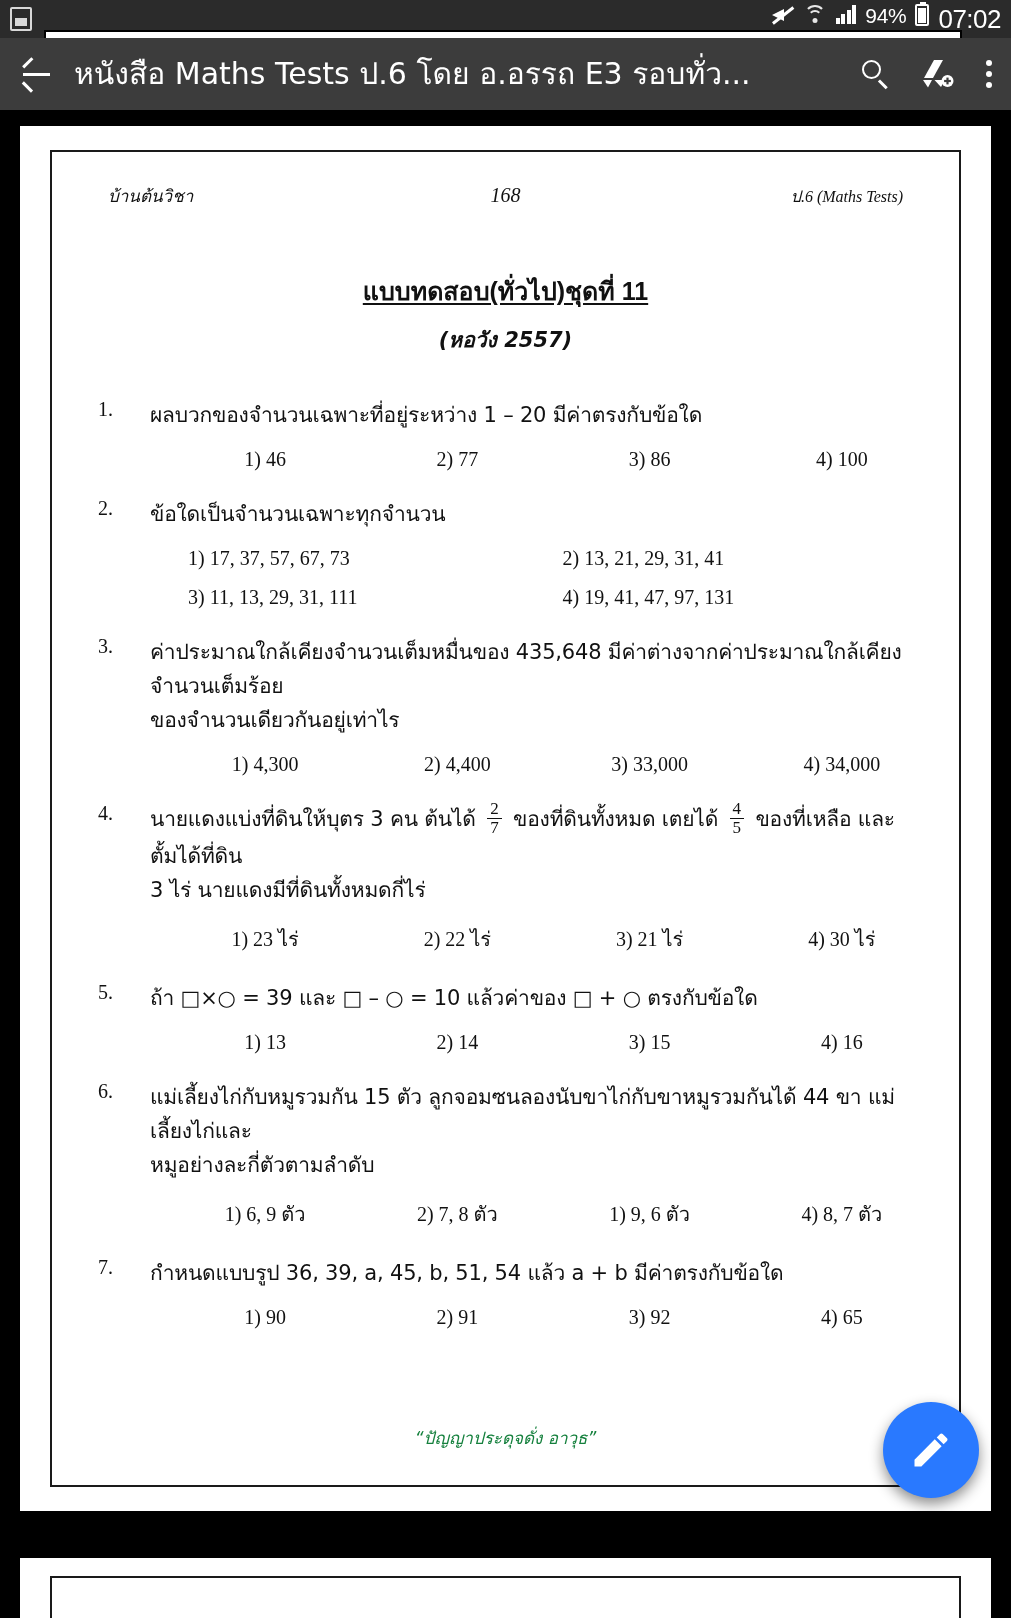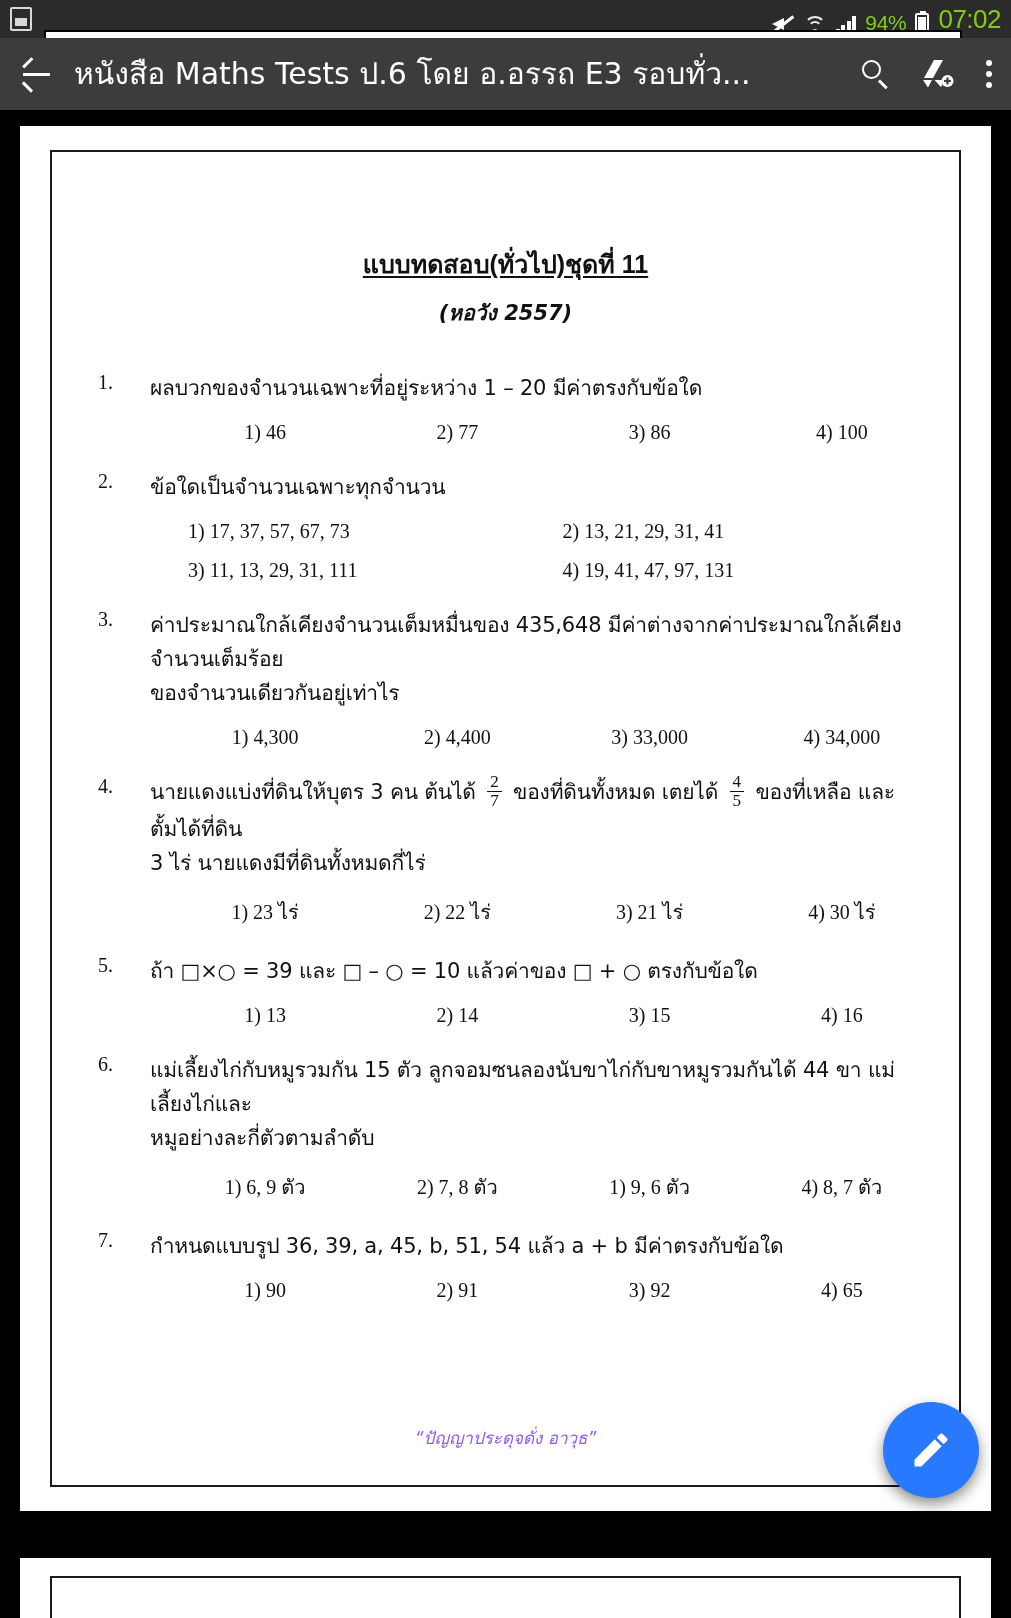--- a/index.html
+++ b/index.html
@@ -45,23 +45,23 @@
   .notif-icon::after {
     content: "";
     position: absolute;
     left: 3px; bottom: 3px;
     width: 12px; height: 8px;
     background: #d8d8d8;
   }
   .status-right {
     margin-left: auto;
     display: flex;
-    align-items: flex-end;
+    align-items: flex-start;
     gap: 9px;
-    color: #84cc16;
+    color: #ffffff;
   }
   .mute-icon {
     position: relative;
     width: 24px; height: 22px;
   }
   .mute-icon .spk {
     position: absolute;
     left: 1px; top: 5px;
     width: 0; height: 0;
     border-top: 6px solid transparent;
@@ -372,21 +372,21 @@
   .q-choices.cols2 .choice:nth-child(2) { padding-left: 28px; }
 
   .doc-footer {
     position: absolute;
     bottom: 34px;
     left: 0; right: 0;
     text-align: center;
     font-style: italic;
     font-size: 17px;
     font-family: "DejaVu Sans", "Liberation Sans", sans-serif;
-    color: #8b5cf6;
+    color: #15803d;
   }
 
   
   .fab {
     position: absolute;
     right: 32px;
     bottom: 120px;
     width: 96px; height: 96px;
     border-radius: 50%;
     background: #2979ff;
@@ -462,20 +462,25 @@
         </div>
       </div>
     </div>
   </div>
 
   <div class="viewer">
 
     <div class="doc-page">
       <div class="doc-inner">
 
+        <div class="pg-header">
+          <div class="h-left">บ้านต้นวิชา</div>
+          <div class="h-mid">168</div>
+          <div class="h-right">ป.6 (Maths Tests)</div>
+        </div>
 
         <div class="doc-title">
           <span>แบบทดสอบ(ทั่วไป)ชุดที่  11</span>
         </div>
         <div class="doc-subtitle">(หอวัง 2557)</div>
 
         <div class="q-list">
 
           <div class="q-item">
             <div class="q-num">1.</div>

